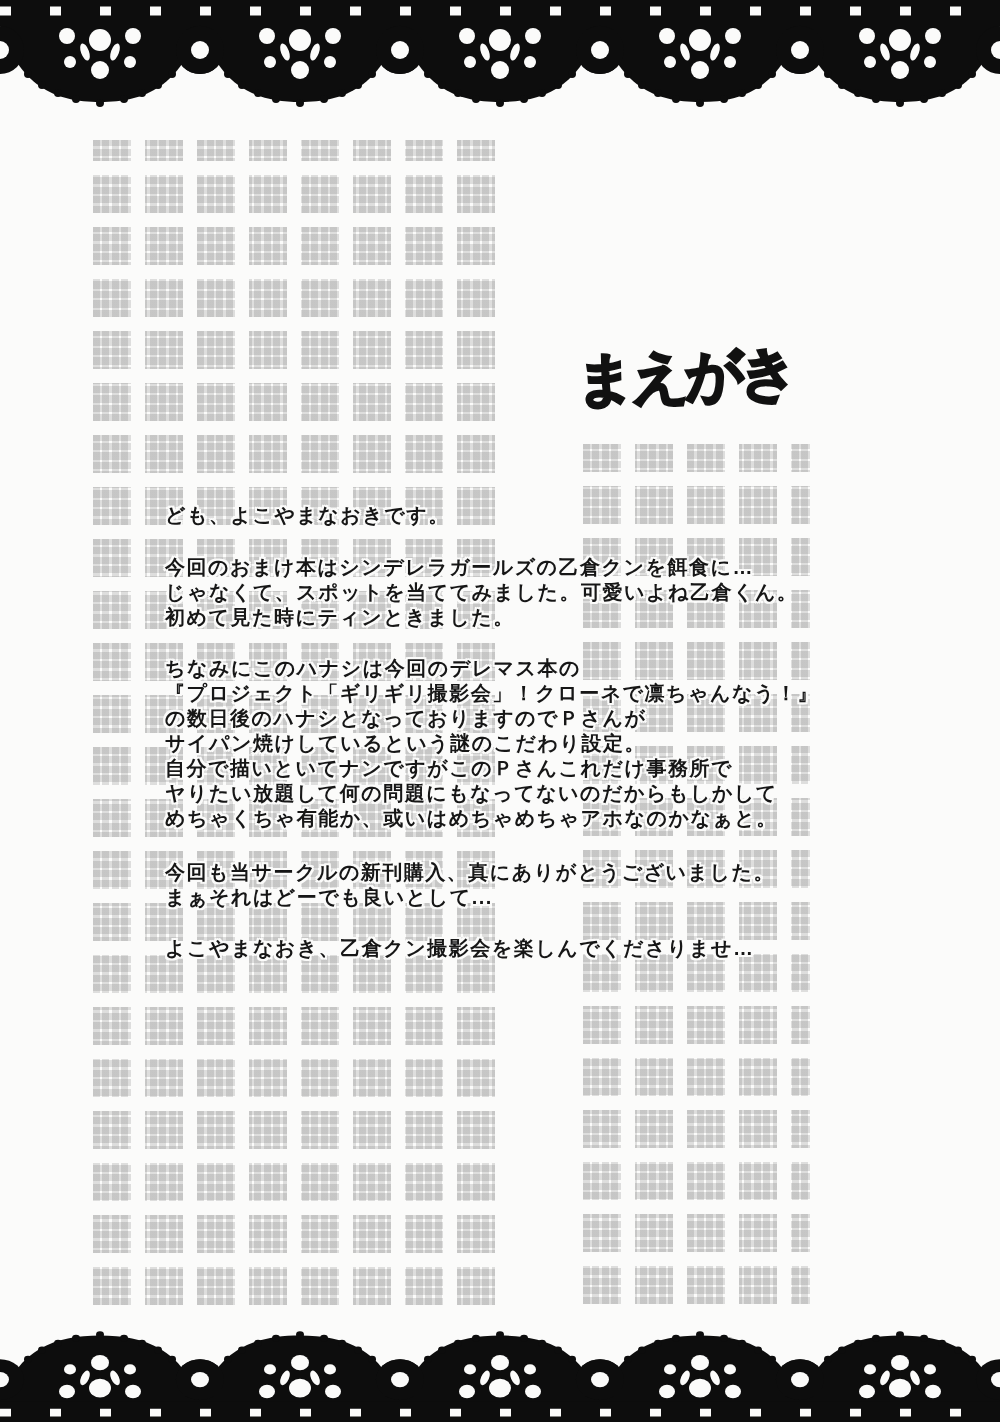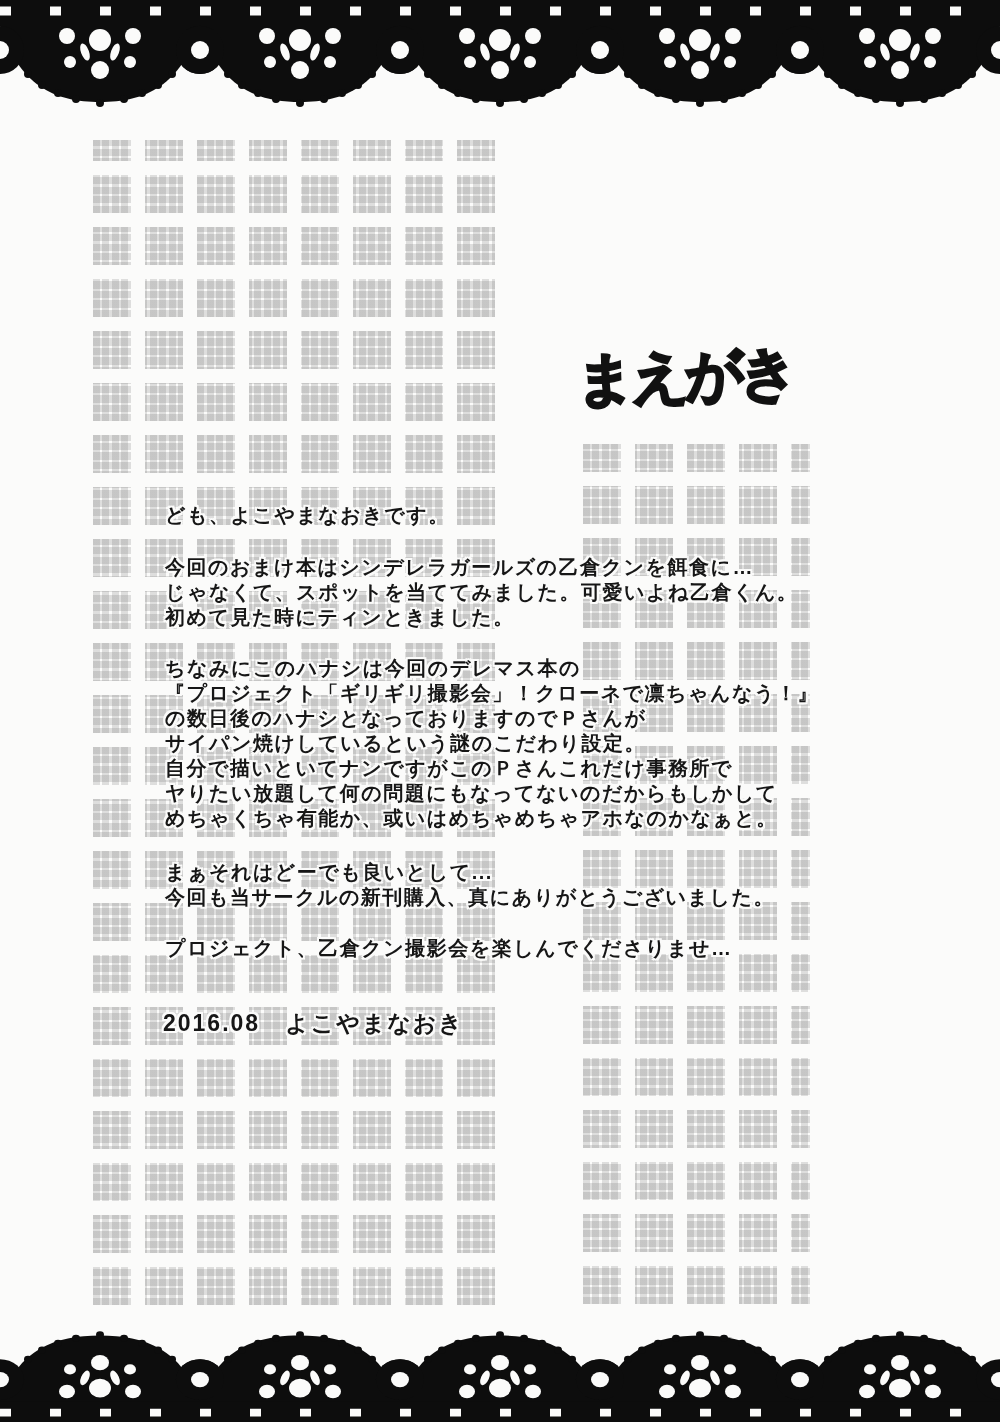--- a/index.html
+++ b/index.html
@@ -129,29 +129,28 @@
     <span class="line">めちゃくちゃ有能か、或いはめちゃめちゃアホなのかなぁと。</span>
   </p>
 
   <p class="para p2">
     <span class="line">今回のおまけ本はシンデレラガールズの乙倉クンを餌食に…</span>
     <span class="line">じゃなくて、スポットを当ててみました。可愛いよね乙倉くん。</span>
     <span class="line">初めて見た時にティンときました。</span>
   </p>
 
   <p class="para p4">
+    <span class="line">今回も当サークルの新刊購入、真にありがとうございました。</span>
     <span class="line">まぁそれはどーでも良いとして...</span>
-    <span class="line">今回も当サークルの新刊購入、真にありがとうございました。</span>
   </p>
 
   <p class="para p5">
-    <span class="line">プロジェクト、乙倉クン撮影会を楽しんでくださりませ…</span>
+    <span class="line">よこやまなおき、乙倉クン撮影会を楽しんでくださりませ…</span>
   </p>
 
-  <p class="date-credit halo">2016.08　よこやまなおき</p>
 
   <svg class="lace lace-bottom" viewBox="0 0 1000 112" preserveAspectRatio="none" aria-hidden="true">
     <rect x="0" y="0" width="1000" height="26" fill="#0d0d0d"></rect>
     <line x1="0" y1="11" x2="1000" y2="11" stroke="#fbfbfa" stroke-width="9" stroke-dasharray="11 39"></line>
     <use href="#lace-motif" x="0"></use>
     <use href="#lace-motif" x="200"></use>
     <use href="#lace-motif" x="400"></use>
     <use href="#lace-motif" x="600"></use>
     <use href="#lace-motif" x="800"></use>
   </svg>

